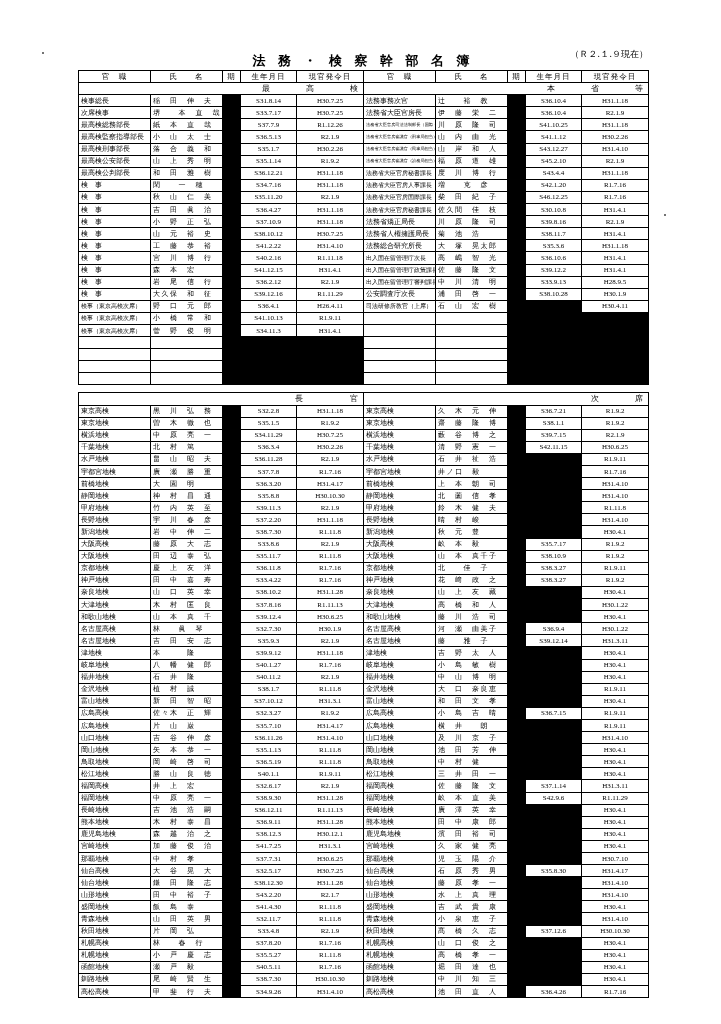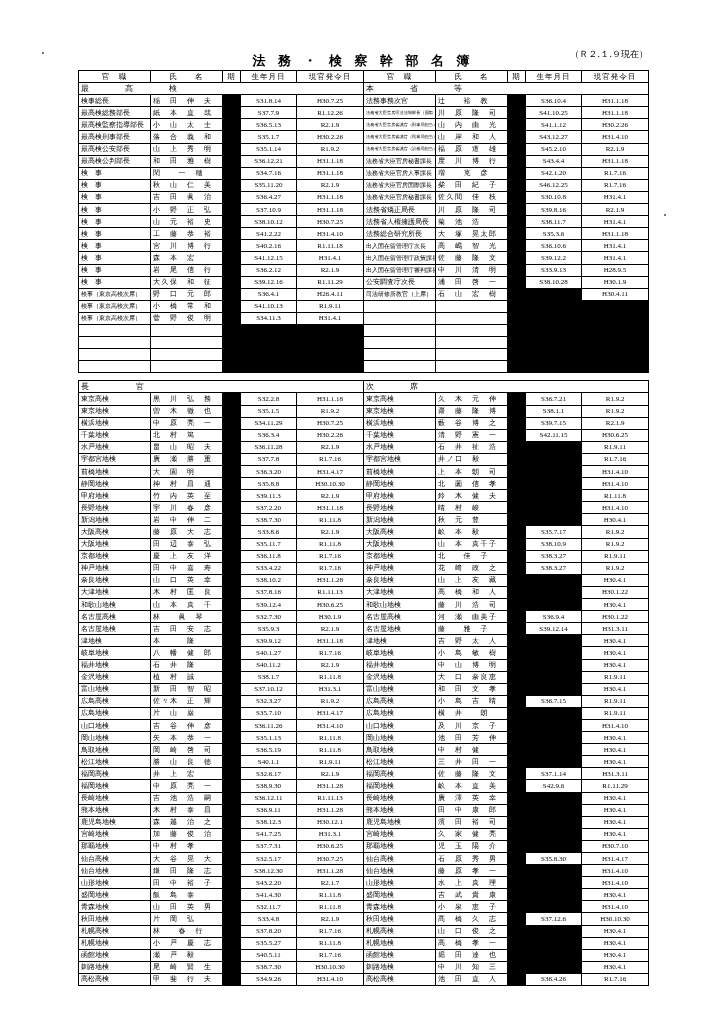--- a/index.html
+++ b/index.html
@@ -64,21 +64,21 @@
     white-space: nowrap;
     font-weight: normal;
     vertical-align: middle;
   }
   .hdr {
     text-align: center;
     font-size: 7.5px;
     letter-spacing: 1px;
   }
   .sec {
-    text-align: left;
+    text-align: right;
     font-size: 8px;
     letter-spacing: 3px;
   }
   .c { text-align: center; }
   .blk { background: #000; }
   .nm { text-align: left; letter-spacing: 1.5px; }
   .post { text-align: left; }
   .dot {
     position: absolute;
     width: 2px; height: 2px;
@@ -139,20 +139,32 @@
             <td class="c blk"></td>
             <td class="c">S31.8.14</td>
             <td class="c">H30.7.25</td>
             <td class="post">法務事務次官</td>
             <td class="nm">辻　　裕　教</td>
             <td class="c blk"></td>
             <td class="c">S36.10.4</td>
             <td class="c">H31.1.18</td>
           </tr>
           <tr>
+            <td class="post">次席検事</td>
+            <td class="nm">堺　　本　直　哉</td>
+            <td class="c blk"></td>
+            <td class="c">S33.7.17</td>
+            <td class="c">H30.7.25</td>
+            <td class="post">法務省大臣官房長</td>
+            <td class="nm">伊　藤　栄　二</td>
+            <td class="c blk"></td>
+            <td class="c">S36.10.4</td>
+            <td class="c">R2.1.9</td>
+          </tr>
+          <tr>
             <td class="post">最高検総務部長</td>
             <td class="nm">紙　本　直　哉</td>
             <td class="c blk"></td>
             <td class="c">S37.7.9</td>
             <td class="c">R1.12.26</td>
             <td class="post" style="font-size: 4.2px;">法務省大臣官房司法法制部長（国際・人権担当）</td>
             <td class="nm">川　原　隆　司</td>
             <td class="c blk"></td>
             <td class="c">S41.10.25</td>
             <td class="c">H31.1.18</td>

